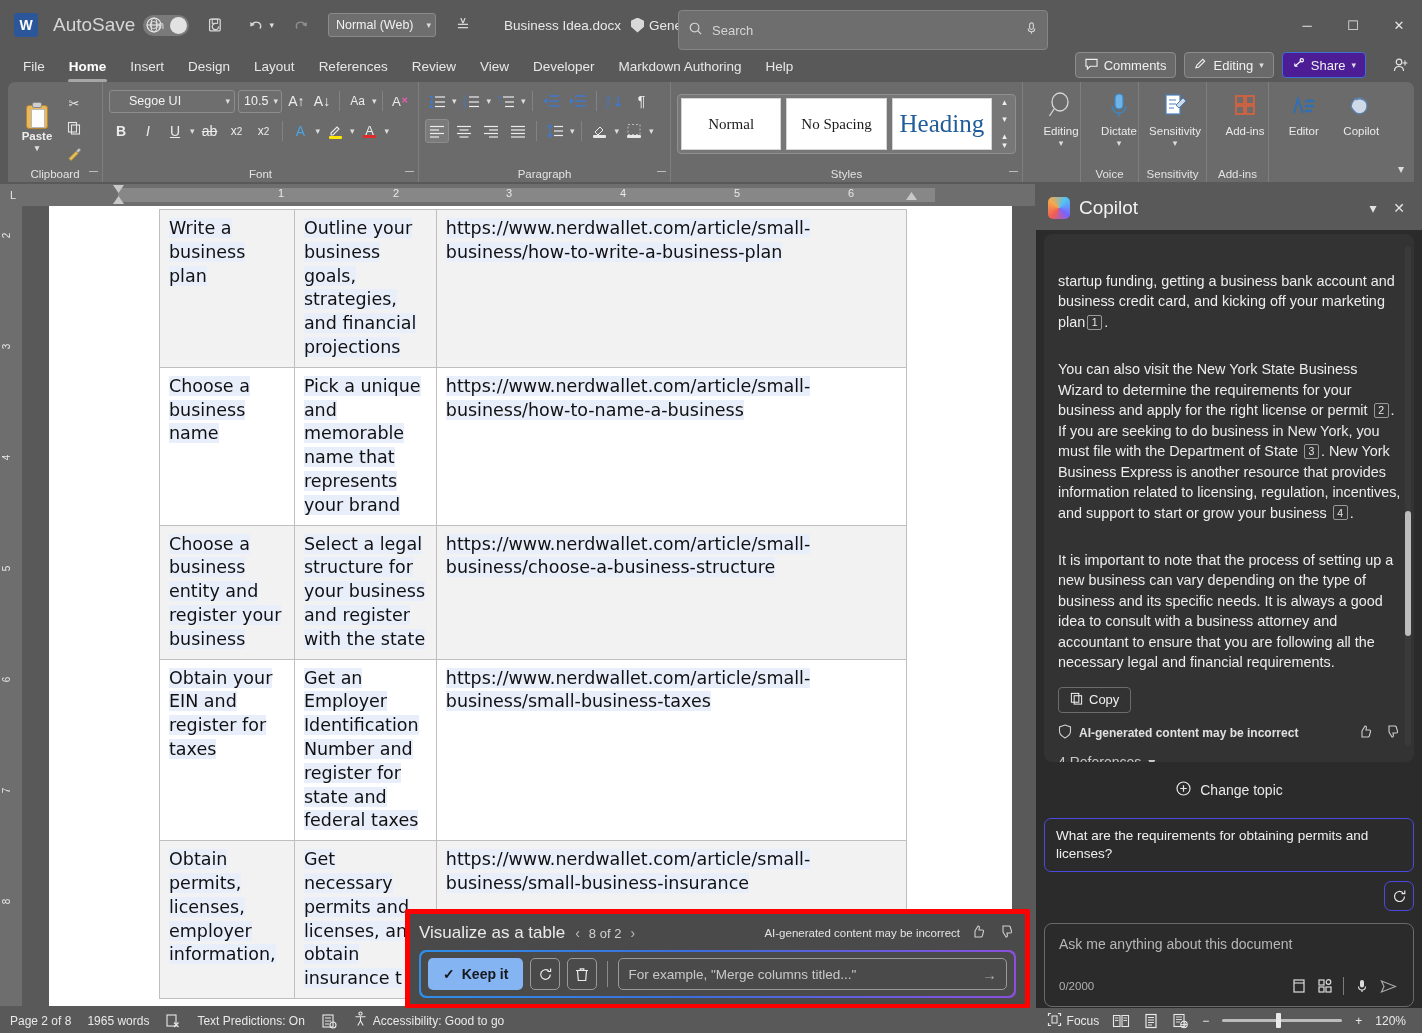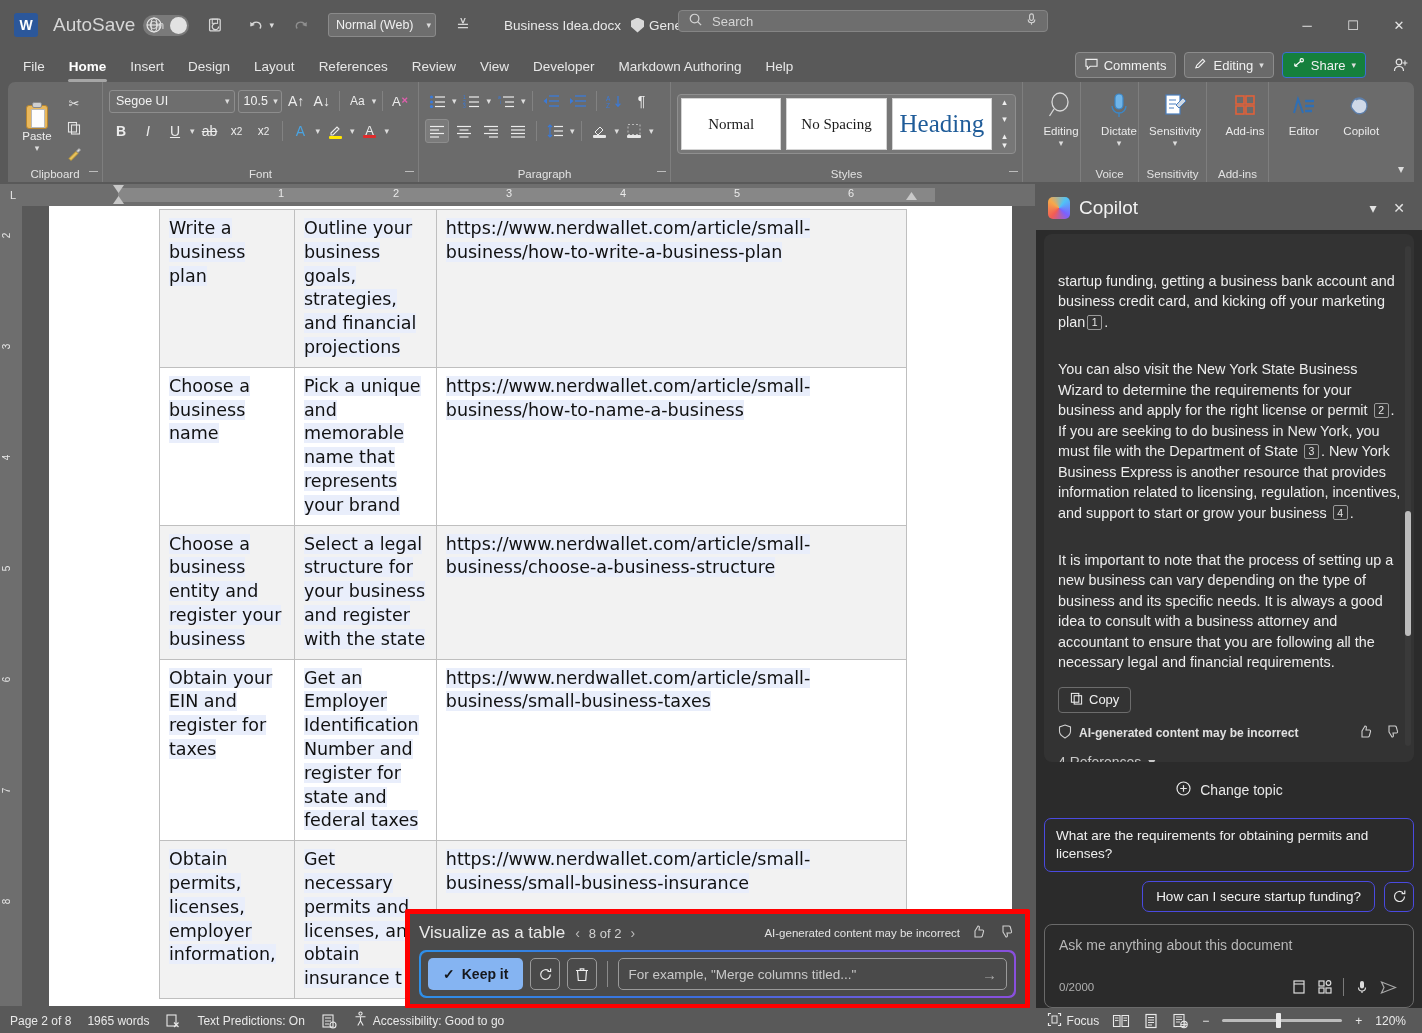--- a/index.html
+++ b/index.html
@@ -46,21 +46,21 @@
   .style-combo .cv { white-space: nowrap; }
   .caret { font-size: 9px; color: #ddd; }
   .doc-title { color: #e8e8e8; font-size: 13.5px; margin-left: 28px; }
   .sensitivity-tag { color: #e8e8e8; font-size: 13.5px; margin-left: 10px;
     display: flex; align-items: center; gap: 5px; }
   .shield {
     width: 13px; height: 15px; background: #d9d9d9;
     clip-path: polygon(50% 0%, 100% 22%, 100% 62%, 50% 100%, 0% 62%, 0% 22%);
   }
   .searchbox {
-    position: absolute; left: 678px; top: 10px; width: 370px; height: 22px;
+    position: absolute; left: 678px; top: 10px; width: 370px; height: 40px;
     background: #6e6e6e; border: 1px solid #858585; border-radius: 4px;
     display: flex; align-items: center; padding: 0 9px; gap: 9px;
   }
   .searchbox .sp { color: #d4d4d4; font-size: 13px; flex: 1; }
   .win-ctl { position: absolute; top: 0; height: 50px; display: flex; align-items: center; }
   .win-btn {
     width: 46px; height: 50px; display: flex; align-items: center;
     justify-content: center; color: #e6e6e6; font-size: 13px;
   }
 
@@ -80,57 +80,57 @@
   }
   .ribbon-right {
     position: absolute; right: 8px; top: 52px; display: flex;
     align-items: center; gap: 8px;
   }
   .pill-btn {
     height: 26px; border: 1px solid #8c8c8c; border-radius: 4px;
     background: #6a6a6a; color: #f0f0f0; font-size: 13px;
     display: flex; align-items: center; gap: 6px; padding: 0 9px;
   }
-  .pill-btn.share { background: #15803d; border-color: #3d6fd4; }
+  .pill-btn.share { background: #4c1d95; border-color: #3d6fd4; }
   .pill-icon { font-size: 12px; }
 
   
   .ribbon {
     position: absolute; top: 82px; left: 8px; width: 1406px; height: 100px;
     background: #6b6b6b; border-radius: 7px 7px 0 0;
     display: flex; align-items: stretch;
   }
   .rgroup { position: relative; display: flex; flex-direction: column;
     padding: 4px 6px 0 6px; }
   .rgroup + .rgroup { border-left: 1px solid #7e7e7e; }
   .rgroup-label {
     position: absolute; bottom: 2px; left: 0; right: 0; text-align: center;
     color: #e2e2e2; font-size: 11.5px;
   }
   .rg-launcher { position: absolute; bottom: 3px; right: 4px; color: #d8d8d8; font-size: 9px; }
   .rrow { display: flex; align-items: center; gap: 3px; height: 30px; }
 
   .paste-btn {
     width: 46px; display: flex; flex-direction: column; align-items: center;
-    justify-content: center; color: #eee; font-size: 11.5px; gap: 1px;
+    justify-content: center; color: #eee; font-size: 11.5px; gap: 1px; font-weight: bold;
   }
   .clip-glyph { width: 26px; height: 28px; position: relative; }
   .clip-body { position: absolute; left: 2px; top: 4px; width: 22px; height: 24px;
     background: #e9b85c; border: 1.5px solid #b6852f; border-radius: 3px; }
   .clip-paper { position: absolute; left: 7px; top: 8px; width: 14px; height: 19px;
     background: #fdfdfd; border: 1px solid #b9b9b9; }
   .clip-top { position: absolute; left: 8px; top: 1px; width: 10px; height: 6px;
     background: #cfcfcf; border: 1.5px solid #8a8a8a; border-radius: 2px; }
   .mini-ic { width: 20px; height: 20px; display: flex; align-items: center;
     justify-content: center; color: #e4e4e4; font-size: 13px; }
 
   .font-name {
     width: 132px; height: 23px; background: #6e6e6e; border: 1px solid #8d8d8d;
     border-radius: 3px; color: #f2f2f2; font-size: 12.5px; display: flex;
-    align-items: center; justify-content: space-between; padding: 0 4px 0 6px;
+    align-items: center; justify-content: space-between; padding: 0 4px 0 19px;
   }
   .font-size {
     width: 46px; height: 23px; background: #6e6e6e; border: 1px solid #8d8d8d;
     border-radius: 3px; color: #f2f2f2; font-size: 12.5px; display: flex;
     align-items: center; justify-content: space-between; padding: 0 3px 0 5px;
   }
   .fic { width: 24px; height: 24px; display: flex; align-items: center;
     justify-content: center; color: #ececec; font-size: 14px; }
   .fic.small { font-size: 12px; }
   .fic b { font-weight: 700; }
@@ -899,21 +899,20 @@
               <circle cx="8.5" cy="8.5" r="6.5" fill="none" stroke="#e8e8e8" stroke-width="1.2"></circle>
               <path d="M8.5 5.2v6.6M5.2 8.5h6.6" stroke="#e8e8e8" stroke-width="1.2"></path>
             </svg>
         </span>
         <span>Change topic</span>
       </div>
 
       <div class="suggest-user">What are the requirements for obtaining permits and licenses?</div>
 
       <div class="suggest-row">
-        <div class="suggest-chip">How can I secure startup funding?</div>
         <div class="refresh-chip">
           <svg width="15" height="15" viewBox="0 0 15 15">
               <path d="M12.5 7.5a5 5 0 1 1-1.6-3.7" fill="none" stroke="#e6e6e6" stroke-width="1.2"></path>
               <path d="M12.8 1.5v3.2H9.6" fill="none" stroke="#e6e6e6" stroke-width="1.2"></path>
             </svg>
         </div>
       </div>
 
       <div class="cp-input">
         <span class="ph">Ask me anything about this document</span>

